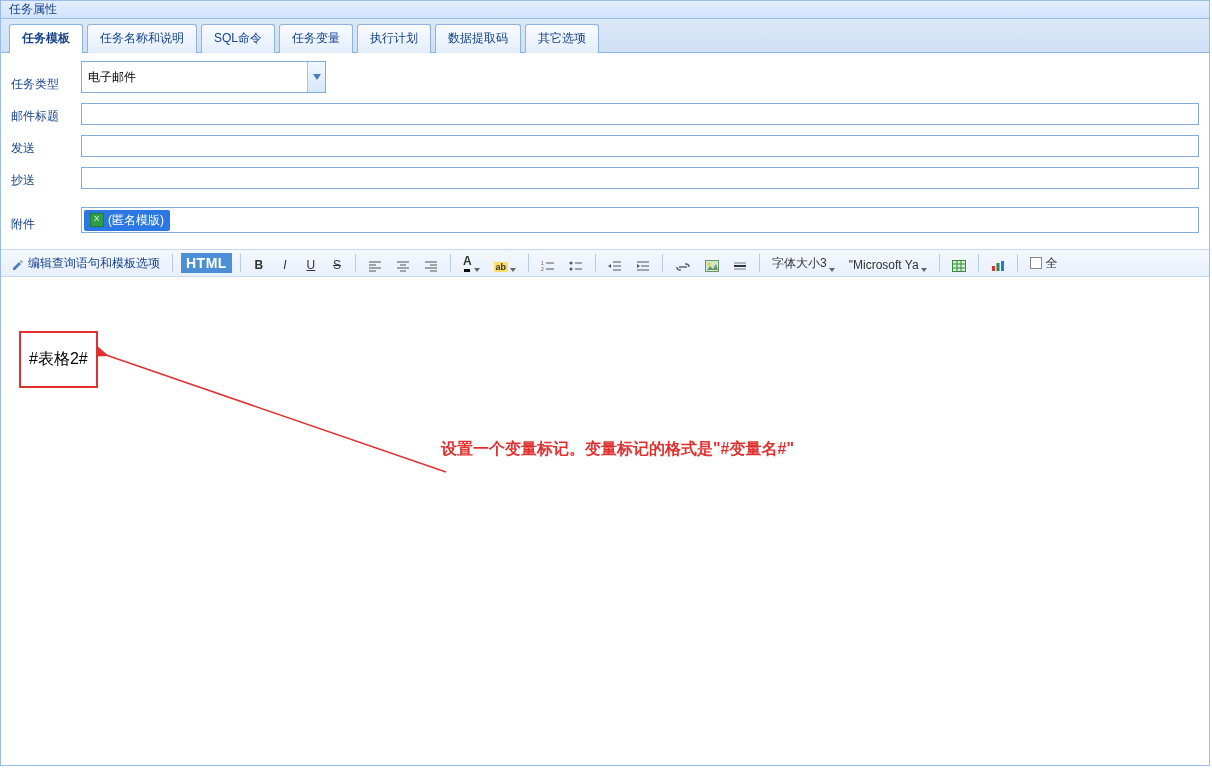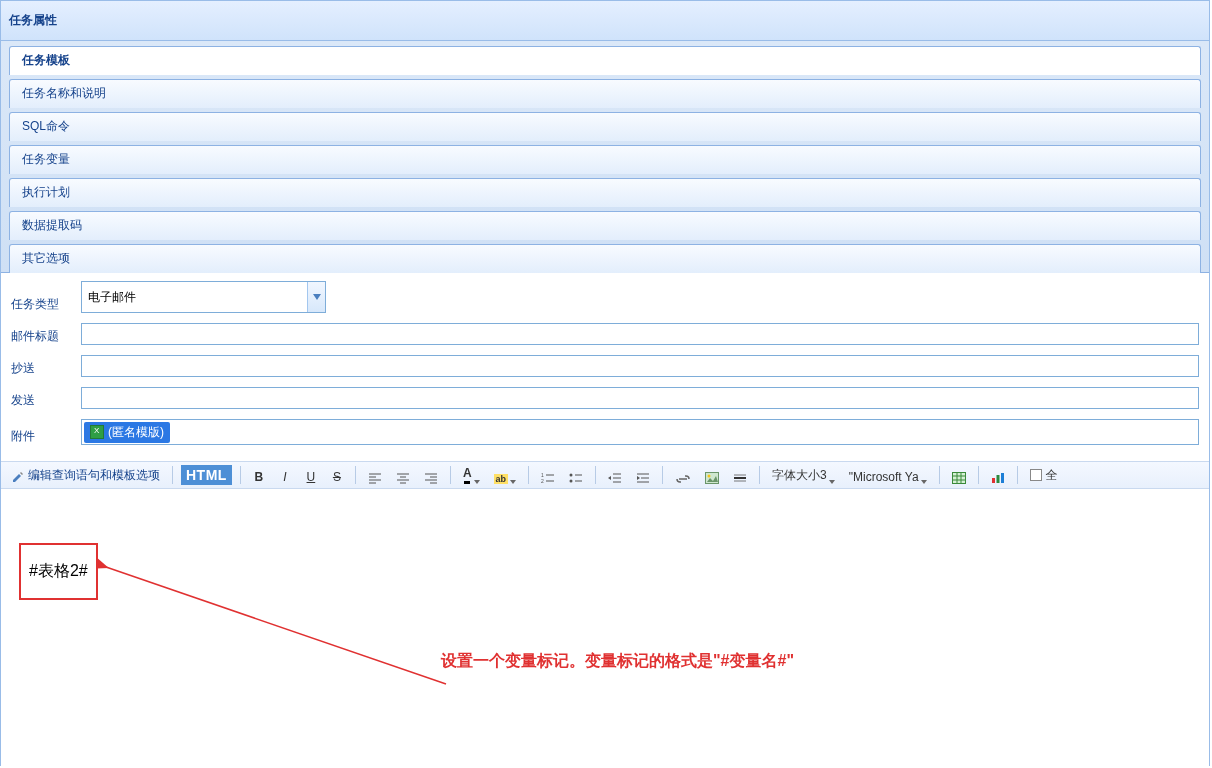--- a/index.html
+++ b/index.html
@@ -6,27 +6,27 @@
   body {
     margin:0; font-family:"Microsoft YaHei","微软雅黑",Arial,sans-serif;
     font-size:12px; color:#333; overflow:hidden;
   }
   .panel {
     border:1px solid #99bce8; width:1210px; height:766px; background:#fff;
     position:relative;
   }
   .panel-header {
     background:linear-gradient(#e4efff,#d0e3fb);
-    border-bottom:1px solid #99bce8; color:#15428b; font-weight:bold;
-    padding:11px 8px; font-size:12px;
+    border-bottom:1px solid #99bce8; color:#15428b; font-weight:normal;
+    padding:0 8px; font-size:12px;
   }
   .tabs-strip {
     background:linear-gradient(#dbe8f8,#cfe0f5);
     padding:4px 8px 0 8px; border-bottom:1px solid #8db2e3;
-    display:flex; gap:4px;flex-direction:column;
+    display:flex; gap:4px;
   }
   .tab {
     border:1px solid #8db2e3; border-bottom:none;
     background:linear-gradient(#f8fbff,#e3eefc);
     padding:5px 12px 6px; cursor:pointer; color:#15428b;
     border-radius:3px 3px 0 0; position:relative; top:1px;
   }
   .tab.active {
     background:#fff; font-weight:bold;
   }
@@ -43,20 +43,21 @@
     display:flex; align-items:center; justify-content:center;
     background:linear-gradient(#f1f7ff,#d7e8fb);
   }
   .combo .arrow svg { fill:#4b7fbf; }
   .wide-input {
     flex:1; border:1px solid #7eadd9; height:22px; padding:2px 6px; font-size:12px; font-family:inherit;
   }
   .attach-box {
     flex:1; border:1px solid #7eadd9; height:26px; display:flex; align-items:center; padding:1px 2px;
     background:#fff;
+    margin-top:8px;
   }
   .chip {
     display:inline-flex; align-items:center; gap:4px;
     background:#2b78e4; color:#fff; padding:2px 6px; border-radius:2px;
     font-size:12px;
   }
   .chip .excel-icon {
     width:14px; height:14px; background:#2f9e44; display:inline-block;
     border:1px solid #237a35; position:relative;
   }
@@ -125,26 +126,26 @@
         </div>
       </div>
     </div>
 
     <div class="form-row">
       <label>邮件标题</label>
       <input class="wide-input" value="" style="">
     </div>
 
     <div class="form-row">
+      <label>发送</label>
+      <input class="wide-input" value="" style="">
+    </div>
+
+    <div class="form-row">
       <label>抄送</label>
-      <input class="wide-input" value="" style="">
-    </div>
-
-    <div class="form-row">
-      <label>发送</label>
       <input class="wide-input" value="" style="">
     </div>
 
     <div class="form-row">
       <label>附件</label>
       <div class="attach-box">
         <span class="chip">
           <span class="excel-icon"></span>
           <span>(匿名模版)</span>
         </span>

